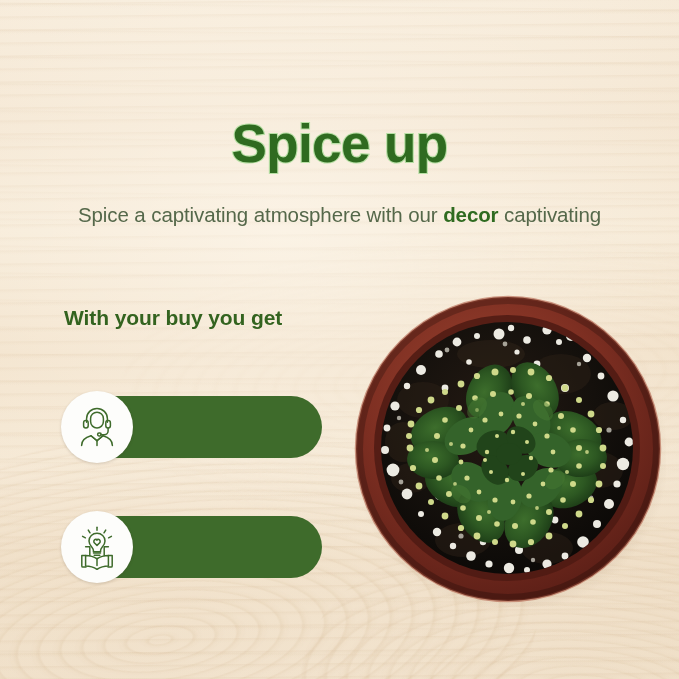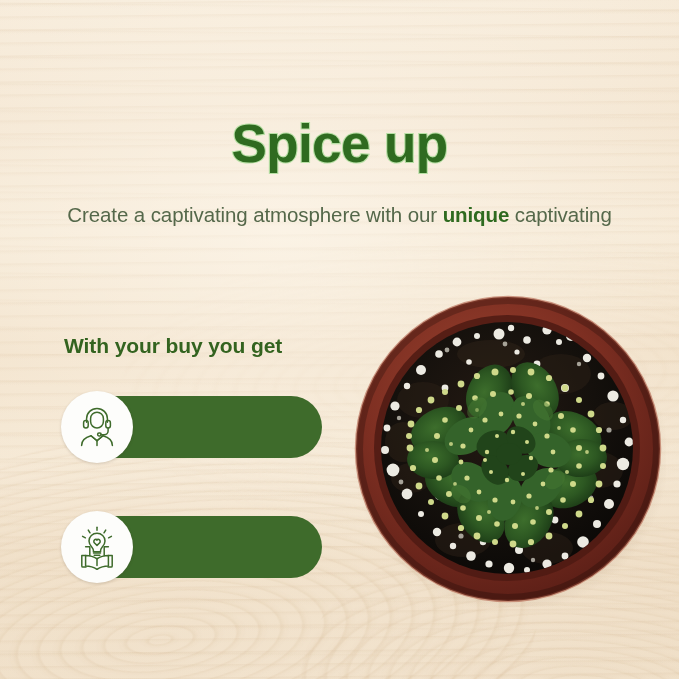--- a/index.html
+++ b/index.html
@@ -167,21 +167,21 @@
 
   .subtitle b {
     font-weight: 700;
     color: #2f6b20;
   }
 
   
   .section-title {
     position: absolute;
     left: 64px;
-    top: 334px;
+    top: 306px;
     font-size: 21px;
     font-weight: 700;
     color: #33631f;
     letter-spacing: -0.1px;
   }
 
   
   .pill {
     position: absolute;
     left: 66px;
@@ -245,21 +245,21 @@
   <div class="wood-lines2"></div>
   <div class="wood-swirl-c"></div>
   <div class="wood-swirl-a"></div>
   <div class="wood-swirl-b"></div>
   <div class="wood-vignette"></div>
 
   <div class="headline">
     <span class="hl-line hl-line-1">Spice up</span>
   </div>
 
-  <div class="subtitle"><span>Create a captivating atmosphere with our </span><b>unique</b><span> captivating</span></div>
+  <div class="subtitle"><span>Spice a captivating atmosphere with our </span><b>decor</b><span> captivating</span></div>
 
   <div class="section-title">With your buy you get</div>
 
   <div class="pill pill-1">
     <div class="pill-icon-wrap">
       <svg width="50" height="50" viewBox="0 0 50 50" fill="none" stroke="#3e6b2b" stroke-width="1.5" stroke-linecap="round" stroke-linejoin="round">
 
         <path d="M18.6 16.5c0-3.6 2.9-6.3 6.4-6.3s6.4 2.7 6.4 6.3v3.1c0 3.6-2.9 6.4-6.4 6.4s-6.4-2.8-6.4-6.4z"></path>
 
         <path d="M14.6 20.2v-3.6c0-5.7 4.7-10.2 10.4-10.2s10.4 4.5 10.4 10.2v3.6"></path>

